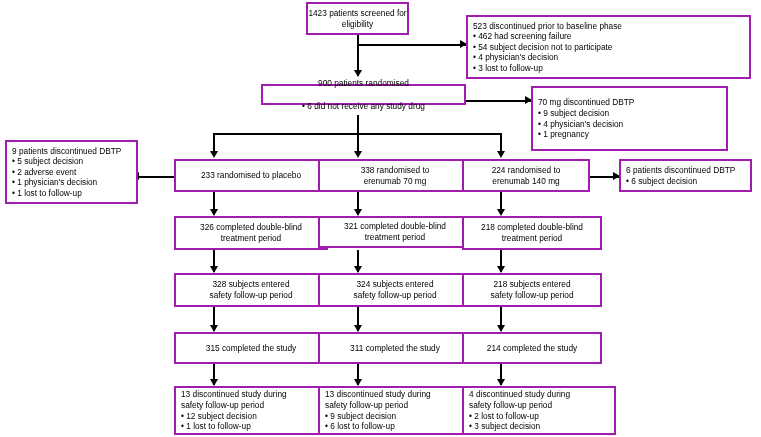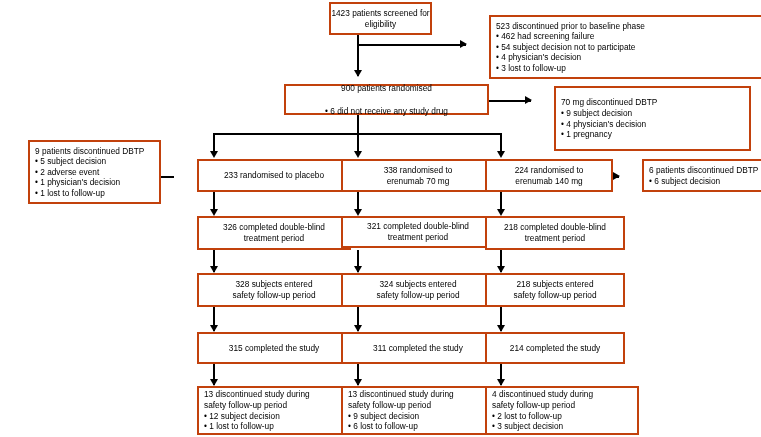--- a/index.html
+++ b/index.html
@@ -11,27 +11,26 @@
     position: relative;
     width: 761px;
     height: 437px;
     background: #ffffff;
     font-family: "Liberation Sans", sans-serif;
     overflow: hidden;
   }
   .box {
     position: absolute;
     box-sizing: border-box;
-    border: 2px solid #c2410c;
+    border: 2px solid #a21caf;
     background: #ffffff;
     font-size: 8.3px;
     line-height: 10.6px;
     color: #000000;
     z-index: 5;
-    margin-left: 23px;
   }
   .box.center {
     display: flex;
     flex-direction: column;
     align-items: center;
     justify-content: center;
     text-align: center;
   }
   .box.left {
     display: flex;
@@ -149,21 +148,21 @@
   </div>
 
   <div class="box left" style="left:466px; top:15px; width:285px; height:64px;">
     <span class="ln">523 discontinued prior to baseline phase</span>
     <span class="bullet">• 462 had screening failure</span>
     <span class="bullet">• 54 subject decision not to participate</span>
     <span class="bullet">• 4 physician's decision</span>
     <span class="bullet">• 3 lost to follow-up</span>
   </div>
 
-  <div class="box center" style="left:261px; top:84px; width:205px; height:31px;gap:12px;">
+  <div class="box center" style="left:261px; top:84px; width:205px; height:21px;gap:12px;">
     <span class="ln">900 patients randomised</span>
     <span class="bullet">• 6 did not receive any study drug</span>
   </div>
 
   <div class="box left" style="left:531px; top:86px; width:197px; height:65px;">
     <span class="ln">70 mg discontinued DBTP</span>
     <span class="bullet">• 9 subject decision</span>
     <span class="bullet">• 4 physician's decision</span>
     <span class="bullet">• 1 pregnancy</span>
   </div>

